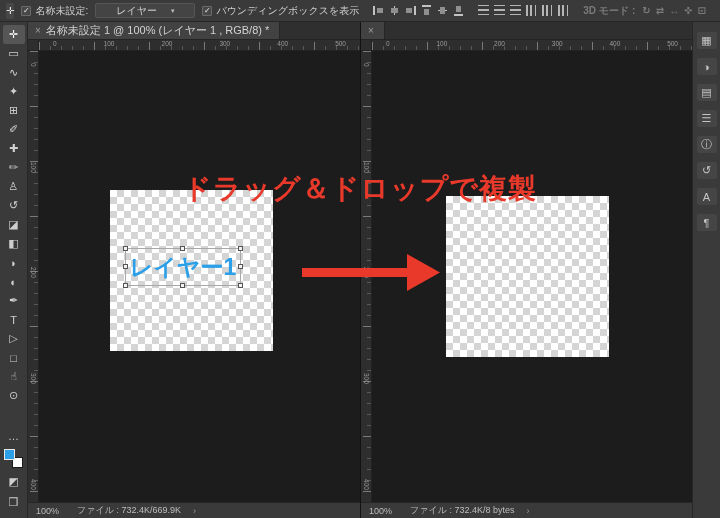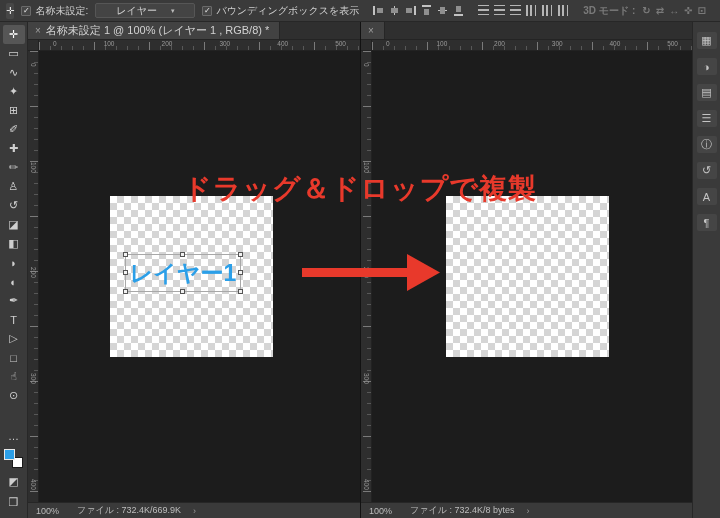--- a/index.html
+++ b/index.html
@@ -87,21 +87,21 @@
       repeating-linear-gradient(180deg,#7a7a7a 0 1px,transparent 1px 55px),
       repeating-linear-gradient(180deg,#585858 0 1px,transparent 1px 11px);
     background-size:8px 100%,4px 100%;background-position:right top,right top;background-repeat:no-repeat;
     display:flex;flex-direction:column;justify-content:space-between;padding:12px 0;}
   .rlv{font-size:6.5px;color:#9a9a9a;writing-mode:vertical-rl;margin:0 auto;}
   .viewport{flex:1;position:relative;background:#1c1c1c;overflow:hidden;}
   .artboard{position:absolute;width:163px;height:161px;}
   .checker{background-color:#ffffff;
     background-image:conic-gradient(#d5d5d5 25%,transparent 0 50%,#d5d5d5 0 75%,transparent 0);
     background-size:14px 14px;}
-  .ab-1{left:71px;top:145px;}
+  .ab-1{left:71px;top:139px;}
   .ab-2{left:74px;top:145px;}
 
   
   .sel{position:absolute;left:15px;top:58px;width:116px;height:38px;border:1px solid #a8a8a8;
     display:flex;align-items:center;justify-content:center;}
   .layer-text{color:#2b9fe8;font-size:23px;font-weight:bold;letter-spacing:0px;white-space:nowrap;}
   .hd{position:absolute;width:5px;height:5px;background:#f2f2f2;border:1px solid #555;}
   .h-tl{left:-3px;top:-3px;}   .h-tm{left:50%;margin-left:-3px;top:-3px;}   .h-tr{right:-3px;top:-3px;}
   .h-ml{left:-3px;top:50%;margin-top:-3px;} .h-mr{right:-3px;top:50%;margin-top:-3px;}
   .h-bl{left:-3px;bottom:-3px;} .h-bm{left:50%;margin-left:-3px;bottom:-3px;} .h-br{right:-3px;bottom:-3px;}

